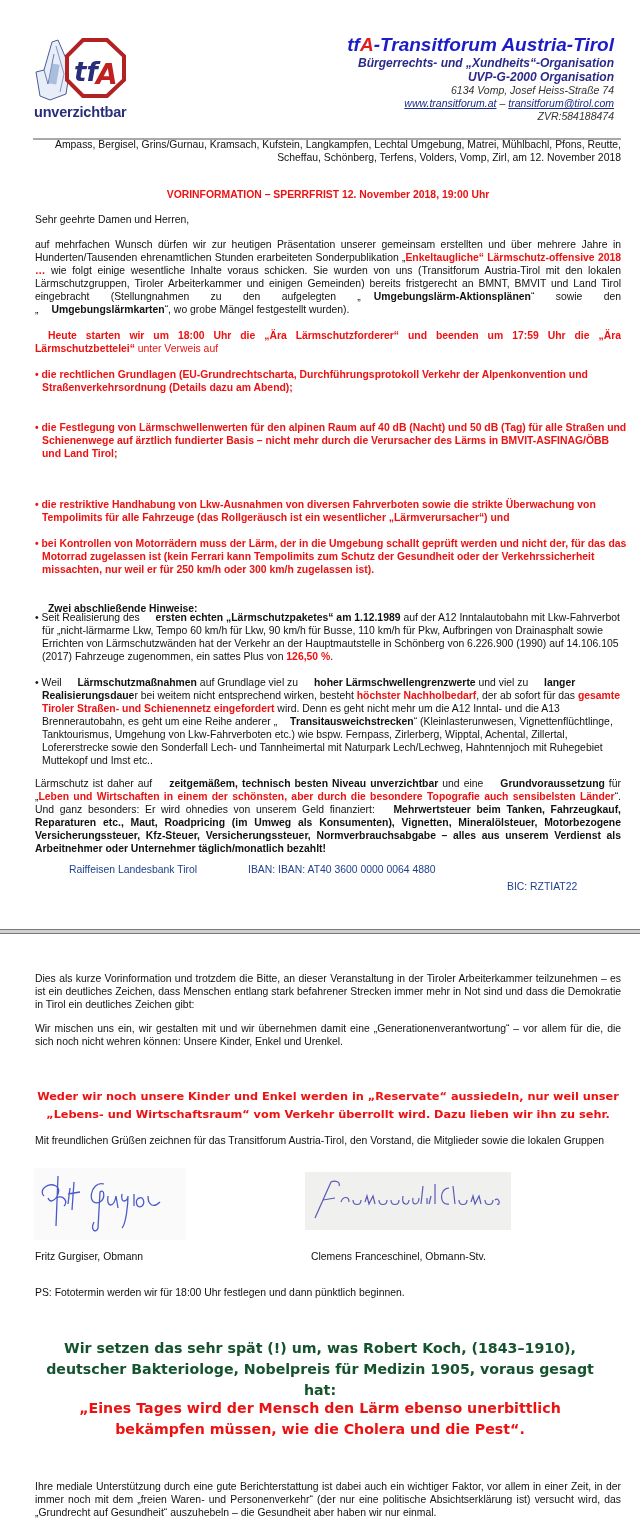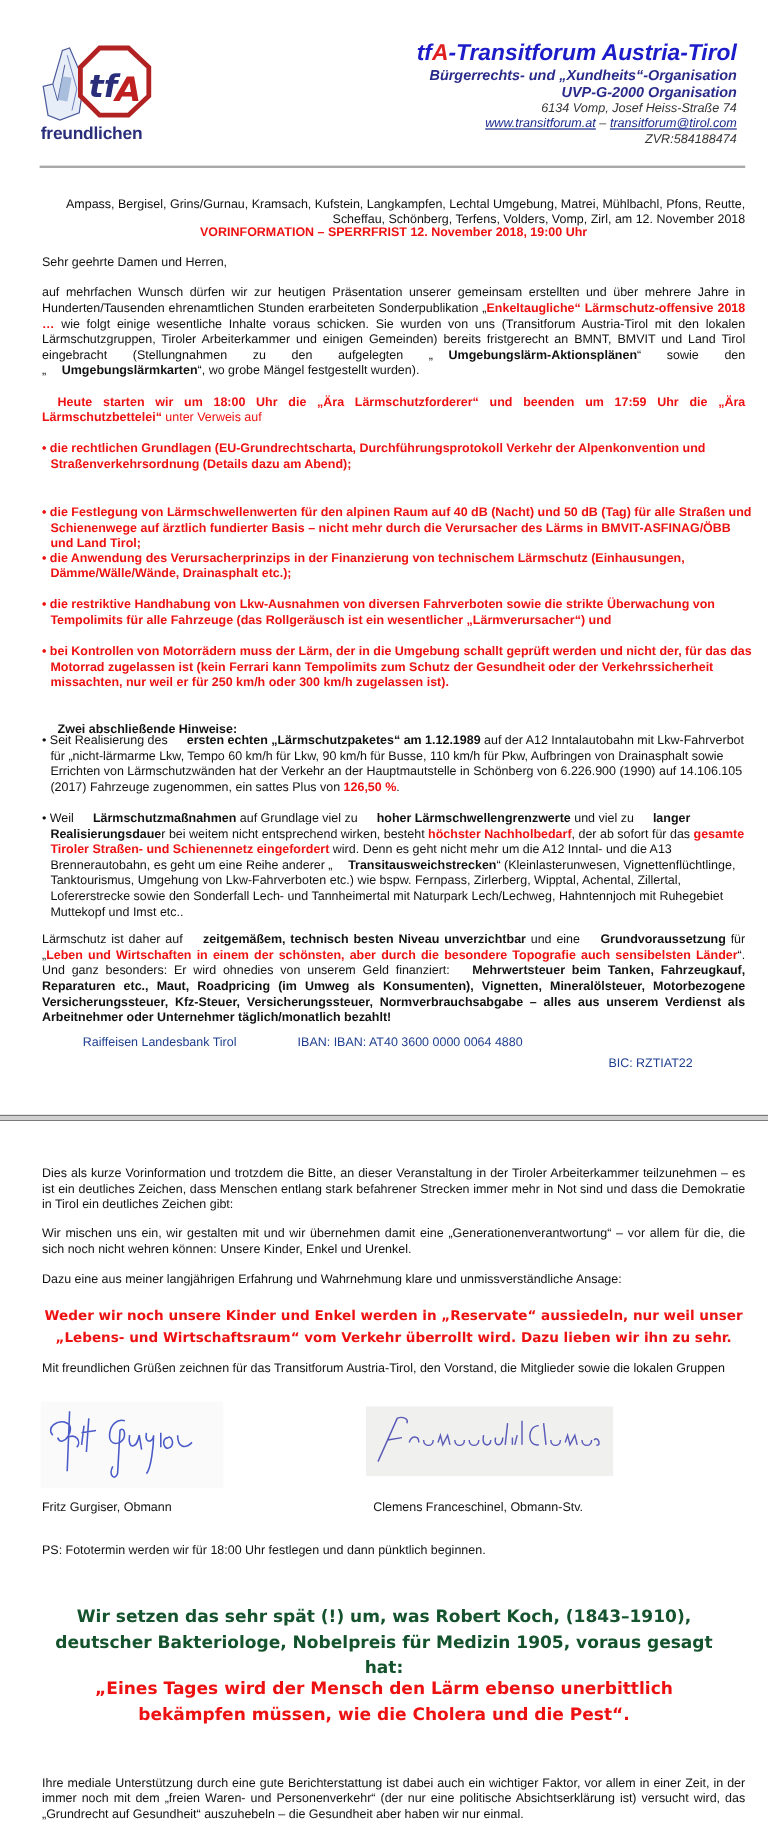--- a/index.html
+++ b/index.html
@@ -45,47 +45,46 @@
 
       <path d="M6 38 L14 36 L22 8 L28 6 L40 34 L36 60 L20 66 L10 62 Z" fill="#e8eef8" stroke="#4a5a9a" stroke-width="1"></path>
       <path d="M14 36 L18 50 L24 20" fill="none" stroke="#4a5a9a" stroke-width="0.8"></path>
       <path d="M26 12 L34 40 L30 58" fill="none" stroke="#6a7ab8" stroke-width="0.8"></path>
       <rect x="20" y="30" width="8" height="20" fill="#8fa9d0" opacity="0.7" transform="rotate(10 24 40)"></rect>
 
       <polygon points="53,6 77,6 94,22 94,46 77,62 53,62 37,46 37,22" fill="#ffffff" stroke="#b22222" stroke-width="4"></polygon>
       <text x="44" y="47" font-family="DejaVu Sans, sans-serif" font-weight="bold" font-style="italic" font-size="26" fill="#2a2e7a">tf</text>
       <text x="66" y="50" font-family="DejaVu Sans, sans-serif" font-weight="bold" font-style="italic" font-size="28" fill="#c02020">A</text>
     </svg>
-    <div class="logo-word">freundlichen</div>
+    <div class="logo-word">unverzichtbar</div>
   </div>
 
   <div class="hdr">
     <div class="title"><span>tf</span><span class="tfA-red">A</span><span>-Transitforum Austria-Tirol</span></div>
     <div class="sub">Bürgerrechts- und „Xundheits“-Organisation</div>
     <div class="sub">UVP-G-2000 Organisation</div>
     <div class="plain">6134 Vomp, Josef Heiss-Straße 74</div>
     <div class="plain"><a>www.transitforum.at</a><span> – </span><a>transitforum@tirol.com</a></div>
     <div class="plain">ZVR:584188474</div>
   </div>
 
   <div class="hrule"></div>
 
-  <div class="txt right" style="top:164px;">Ampass, Bergisel, Grins/Gurnau, Kramsach, Kufstein, Langkampfen, Lechtal Umgebung, Matrei, Mühlbachl, Pfons, Reutte, Scheffau, Schönberg, Terfens, Volders, Vomp, Zirl, am 12. November 2018</div>
+  <div class="txt right" style="top:138px;">Ampass, Bergisel, Grins/Gurnau, Kramsach, Kufstein, Langkampfen, Lechtal Umgebung, Matrei, Mühlbachl, Pfons, Reutte, Scheffau, Schönberg, Terfens, Volders, Vomp, Zirl, am 12. November 2018</div>
 
   <div class="txt center redb" style="top:188px;">VORINFORMATION – SPERRFRIST 12. November 2018, 19:00 Uhr</div>
 
   <div class="txt" style="top:213px;">Sehr geehrte Damen und Herren,</div>
 
   <div class="txt just" style="top:238px;"><span>auf mehrfachen Wunsch dürfen wir zur heutigen Präsentation unserer gemeinsam erstellten und über mehrere Jahre in Hunderten/Tausenden ehrenamtlichen Stunden erarbeiteten Sonderpublikation „</span><span class="redb">Enkeltaugliche“ Lärmschutz-offensive 2018 …</span><span> wie folgt einige wesentliche Inhalte voraus schicken. Sie wurden von uns (Transitforum Austria-Tirol mit den lokalen Lärmschutzgruppen, Tiroler Arbeiterkammer und einigen Gemeinden) bereits fristgerecht an BMNT, BMVIT und Land Tirol eingebracht (Stellungnahmen zu den aufgelegten „</span><span class="b">Umgebungslärm-Aktionsplänen</span><span>“ sowie den „</span><span class="b">Umgebungslärmkarten</span><span>“, wo grobe Mängel festgestellt wurden).</span></div>
 
   <div class="txt just red" style="top:329px;"><span class="b">Heute starten wir um 18:00 Uhr die „Ära Lärmschutzforderer“ und beenden um 17:59 Uhr die „Ära Lärmschutzbettelei“</span><span> unter Verweis auf</span></div>
 
   <div class="txt redb bullet" style="top:368px;">• die rechtlichen Grundlagen (EU-Grundrechtscharta, Durchführungsprotokoll Verkehr der Alpenkonvention und Straßenverkehrsordnung (Details dazu am Abend);</div>
   <div class="txt redb bullet" style="top:407px;margin-top:14px;">• die Festlegung von Lärmschwellenwerten für den alpinen Raum auf 40 dB (Nacht) und 50 dB (Tag) für alle Straßen und Schienenwege auf ärztlich fundierter Basis – nicht mehr durch die Verursacher des Lärms in BMVIT-ASFINAG/ÖBB und Land Tirol;</div>
-  <div class="txt redb bullet" style="top:459px;">• die Anwendung des Verursacherprinzips in der Finanzierung von technischem Lärmschutz (Einhausungen, Dämme/Wälle/Wände, Drainasphalt etc.);</div>
   <div class="txt redb bullet" style="top:498px;">• die restriktive Handhabung von Lkw-Ausnahmen von diversen Fahrverboten sowie die strikte Überwachung von Tempolimits für alle Fahrzeuge (das Rollgeräusch ist ein wesentlicher „Lärmverursacher“) und</div>
   <div class="txt redb bullet" style="top:537px;">• bei Kontrollen von Motorrädern muss der Lärm, der in die Umgebung schallt geprüft werden und nicht der, für das das Motorrad zugelassen ist (kein Ferrari kann Tempolimits zum Schutz der Gesundheit oder der Verkehrssicherheit missachten, nur weil er für 250 km/h oder 300 km/h zugelassen ist).</div>
 
   <div class="txt b" style="top:602px;">Zwei abschließende Hinweise:</div>
 
   <div class="txt bullet" style="top:611px;"><span>• Seit Realisierung des </span><span class="b">ersten echten „Lärmschutzpaketes“ am 1.12.1989</span><span> auf der A12 Inntalautobahn mit Lkw-Fahrverbot für „nicht-lärmarme Lkw, Tempo 60 km/h für Lkw, 90 km/h für Busse, 110 km/h für Pkw, Aufbringen von Drainasphalt sowie Errichten von Lärmschutzwänden hat der Verkehr an der Hauptmautstelle in Schönberg von 6.226.900 (1990) auf 14.106.105 (2017) Fahrzeuge zugenommen, ein sattes Plus von </span><span class="redb">126,50 %</span><span>.</span></div>
 
   <div class="txt bullet" style="top:676px;"><span>• Weil </span><span class="b">Lärmschutzmaßnahmen</span><span> auf Grundlage viel zu </span><span class="b">hoher Lärmschwellengrenzwerte</span><span> und viel zu </span><span class="b">langer Realisierungsdaue</span><span>r bei weitem nicht entsprechend wirken, besteht </span><span class="redb">höchster Nachholbedarf</span><span>, der ab sofort für das </span><span class="redb">gesamte Tiroler Straßen- und Schienennetz eingefordert</span><span> wird. Denn es geht nicht mehr um die A12 Inntal- und die A13 Brennerautobahn, es geht um eine Reihe anderer „</span><span class="b">Transitausweichstrecken</span><span>“ (Kleinlasterunwesen, Vignettenflüchtlinge, Tanktourismus, Umgehung von Lkw-Fahrverboten etc.) wie bspw. Fernpass, Zirlerberg, Wipptal, Achental, Zillertal, Lofererstrecke sowie den Sonderfall Lech- und Tannheimertal mit Naturpark Lech/Lechweg, Hahntennjoch mit Ruhegebiet Muttekopf und Imst etc..</span></div>
 
   <div class="txt just" style="top:777px;"><span>Lärmschutz ist daher auf </span><span class="b">zeitgemäßem, technisch besten Niveau unverzichtbar</span><span> und eine </span><span class="b">Grundvoraussetzung</span><span> für „</span><span class="redb">Leben und Wirtschaften in einem der schönsten, aber durch die besondere Topografie auch sensibelsten Länder</span><span>“. Und ganz besonders: Er wird ohnedies von unserem Geld finanziert: </span><span class="b">Mehrwertsteuer beim Tanken, Fahrzeugkauf, Reparaturen etc., Maut, Roadpricing (im Umweg als Konsumenten), Vignetten, Mineralölsteuer, Motorbezogene Versicherungssteuer, Kfz-Steuer, Versicherungssteuer, Normverbrauchsabgabe – alles aus unserem Verdienst als Arbeitnehmer oder Unternehmer täglich/monatlich bezahlt!</span></div>
@@ -93,21 +92,20 @@
   <div class="bank" style="left:69px;">Raiffeisen Landesbank Tirol</div>
   <div class="bank" style="left:248px;">IBAN: IBAN: AT40 3600 0000 0064 4880</div>
   <div class="bank" style="left:507px;margin-top:17px;">BIC: RZTIAT22</div>
 </div>
 
 <div class="pagebreak"></div>
 
 <div class="page p2">
   <div class="txt just" style="top:36px;">Dies als kurze Vorinformation und trotzdem die Bitte, an dieser Veranstaltung in der Tiroler Arbeiterkammer teilzunehmen – es ist ein deutliches Zeichen, dass Menschen entlang stark befahrener Strecken immer mehr in Not sind und dass die Demokratie in Tirol ein deutliches Zeichen gibt:</div>
   <div class="txt just" style="top:86px;">Wir mischen uns ein, wir gestalten mit und wir übernehmen damit eine „Generationenverantwortung“ – vor allem für die, die sich noch nicht wehren können: Unsere Kinder, Enkel und Urenkel.</div>
-  <div class="txt" style="top:124px;">Dazu eine aus meiner langjährigen Erfahrung und Wahrnehmung klare und unmissverständliche Ansage:</div>
   <div class="txt center red callout-big" style="top:152px; font-size:11.3px; line-height:18px; left:30px; width:596px;">Weder wir noch unsere Kinder und Enkel werden in „Reservate“ aussiedeln, nur weil unser „Lebens- und Wirtschaftsraum“ vom Verkehr überrollt wird. Dazu lieben wir ihn zu sehr.</div>
   <div class="txt just" style="top:198px;">Mit freundlichen Grüßen zeichnen für das Transitforum Austria-Tirol, den Vorstand, die Mitglieder sowie die lokalen Gruppen</div>
 
   <div class="sig-img" style="left:34px; top:232px; width:152px; height:72px; background:#fafafa;">
     <svg width="152" height="72" viewBox="0 0 152 72">
       <path d="M10 28 C4 22 14 14 22 18 C30 22 18 40 14 30 M24 8 L22 58 M22 30 C30 26 34 34 30 38 M36 20 L34 36 M40 14 L38 42 M34 26 L46 24 M70 16 C56 12 52 40 66 34 C72 30 70 20 66 24 L64 60 C62 66 56 62 60 54 M74 28 C72 40 80 40 82 28 L84 40 M88 26 C86 36 94 34 94 28 C94 36 92 56 88 60 M100 26 L100 38 M106 30 C100 30 102 42 108 38 C112 34 108 28 106 30 M114 28 C114 38 120 40 126 34" fill="none" stroke="#4a5ac8" stroke-width="1.3"></path>
     </svg>
   </div>
   <div class="sig-img" style="left:305px; top:236px; width:206px; height:58px; background:#f0f0ee;">
     <svg width="206" height="58" viewBox="0 0 206 58">

